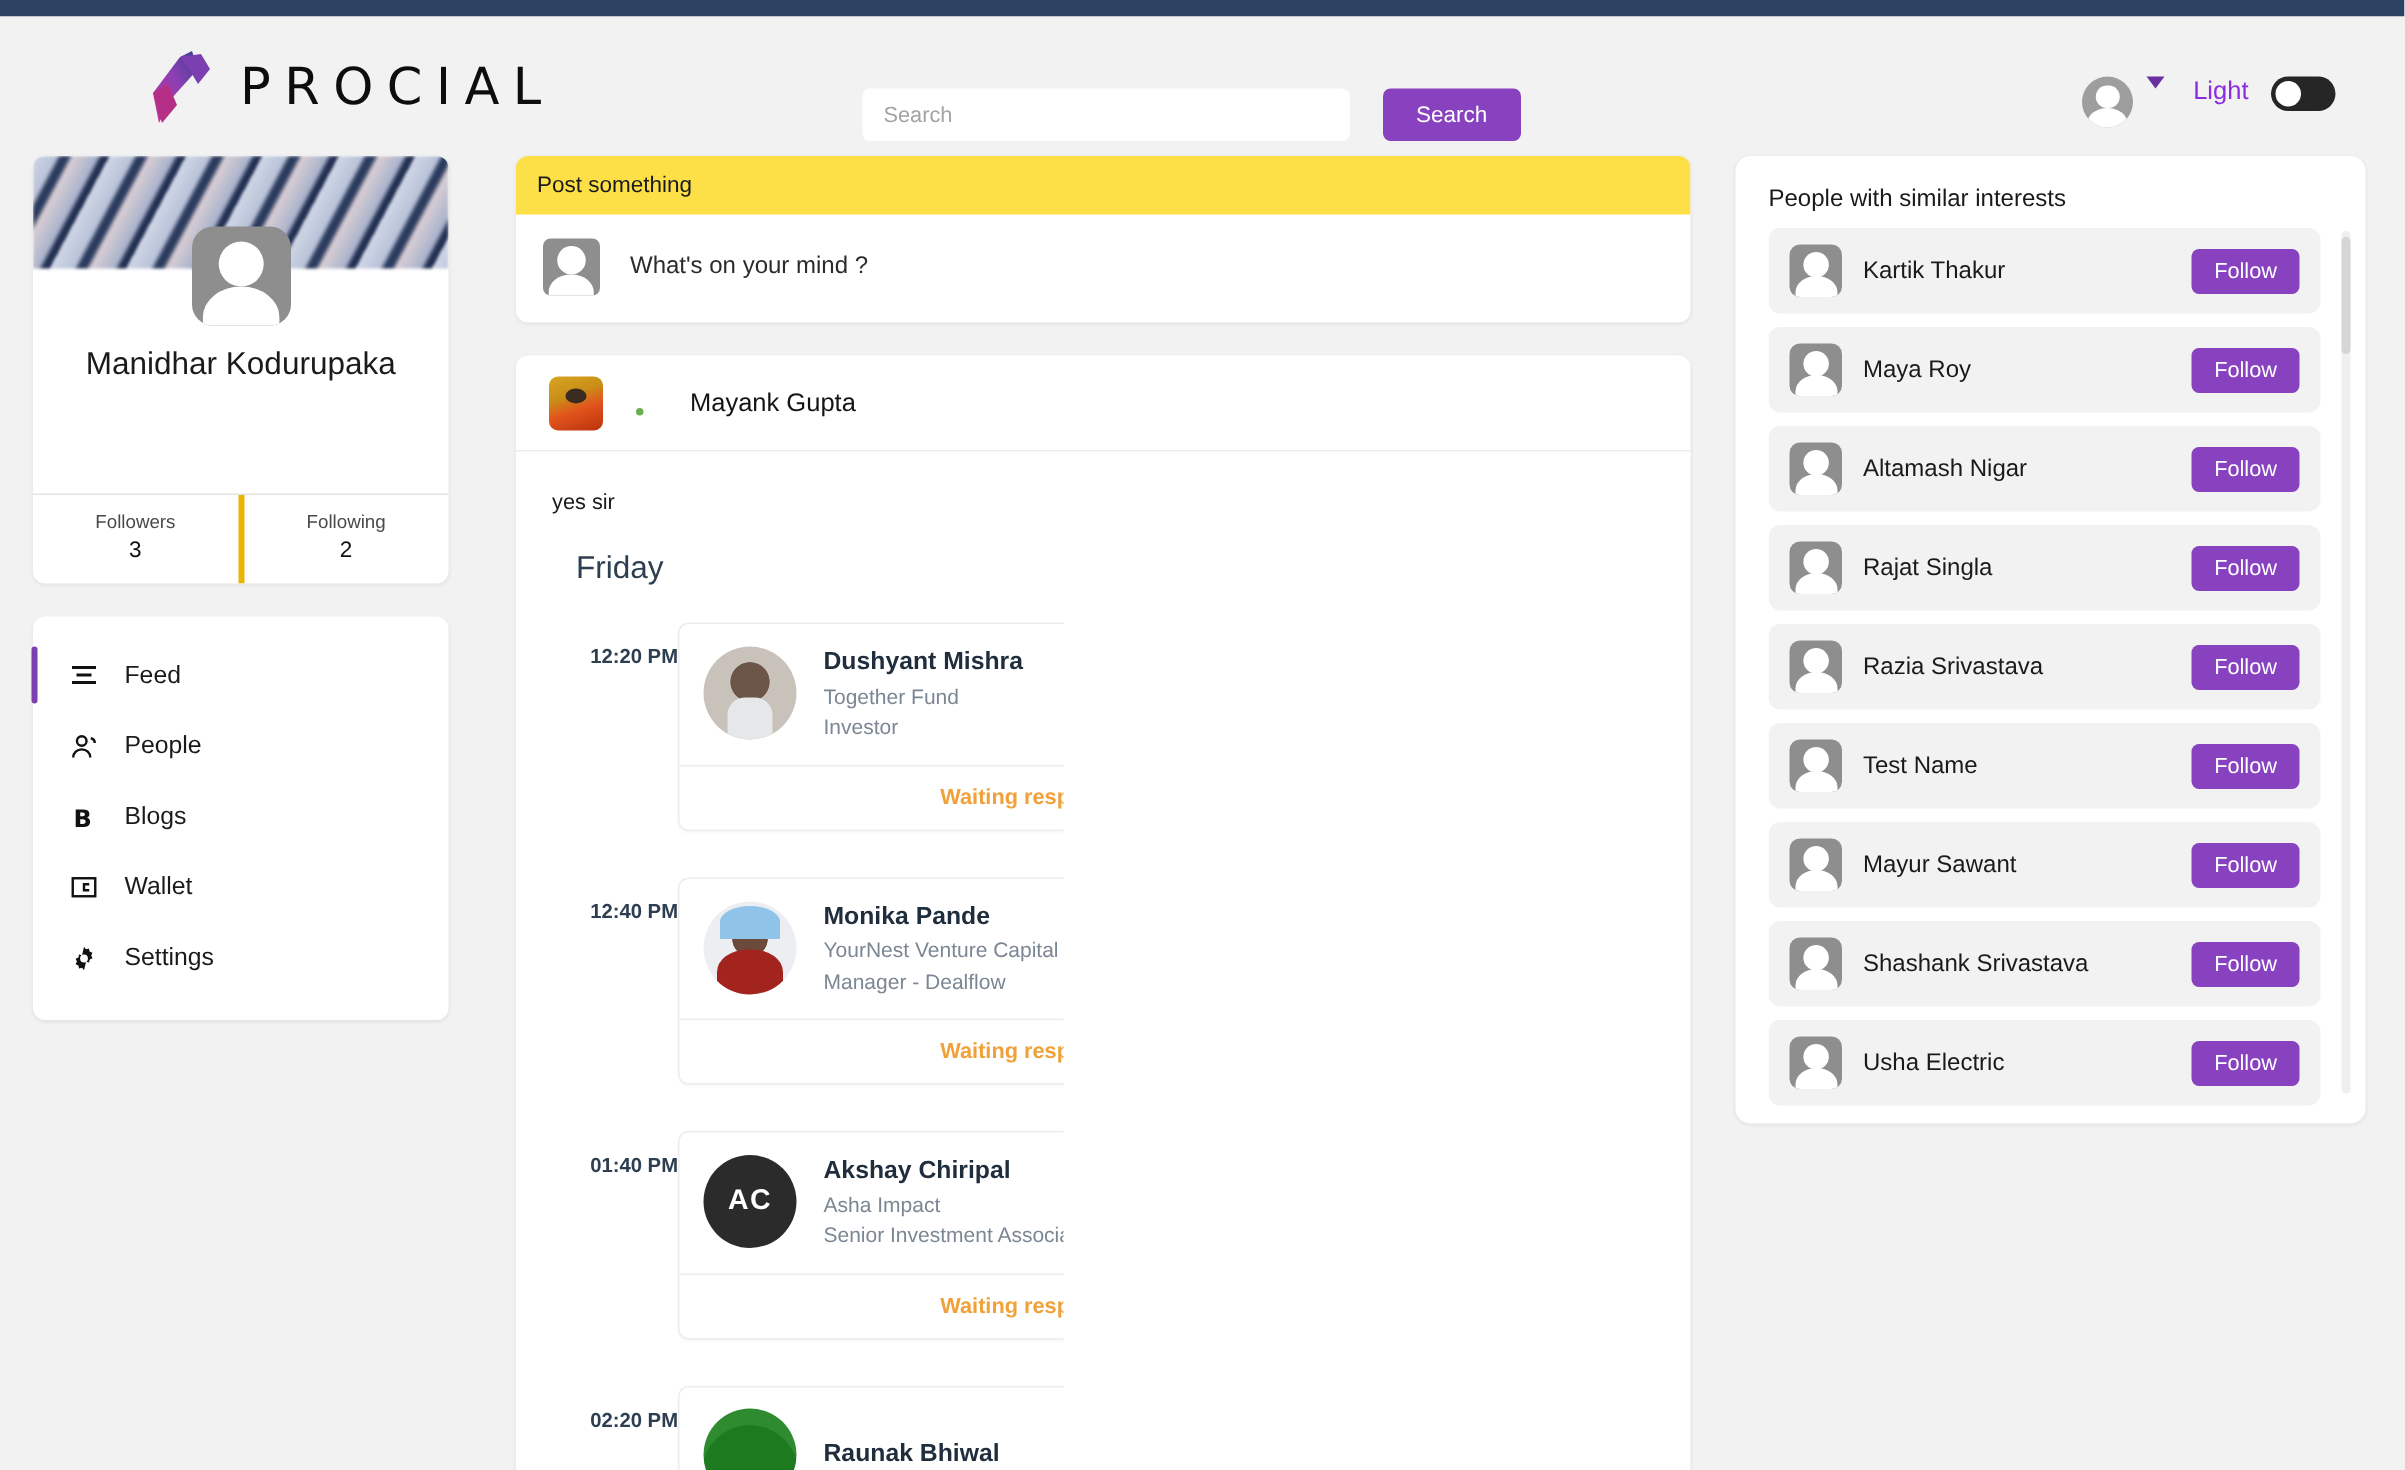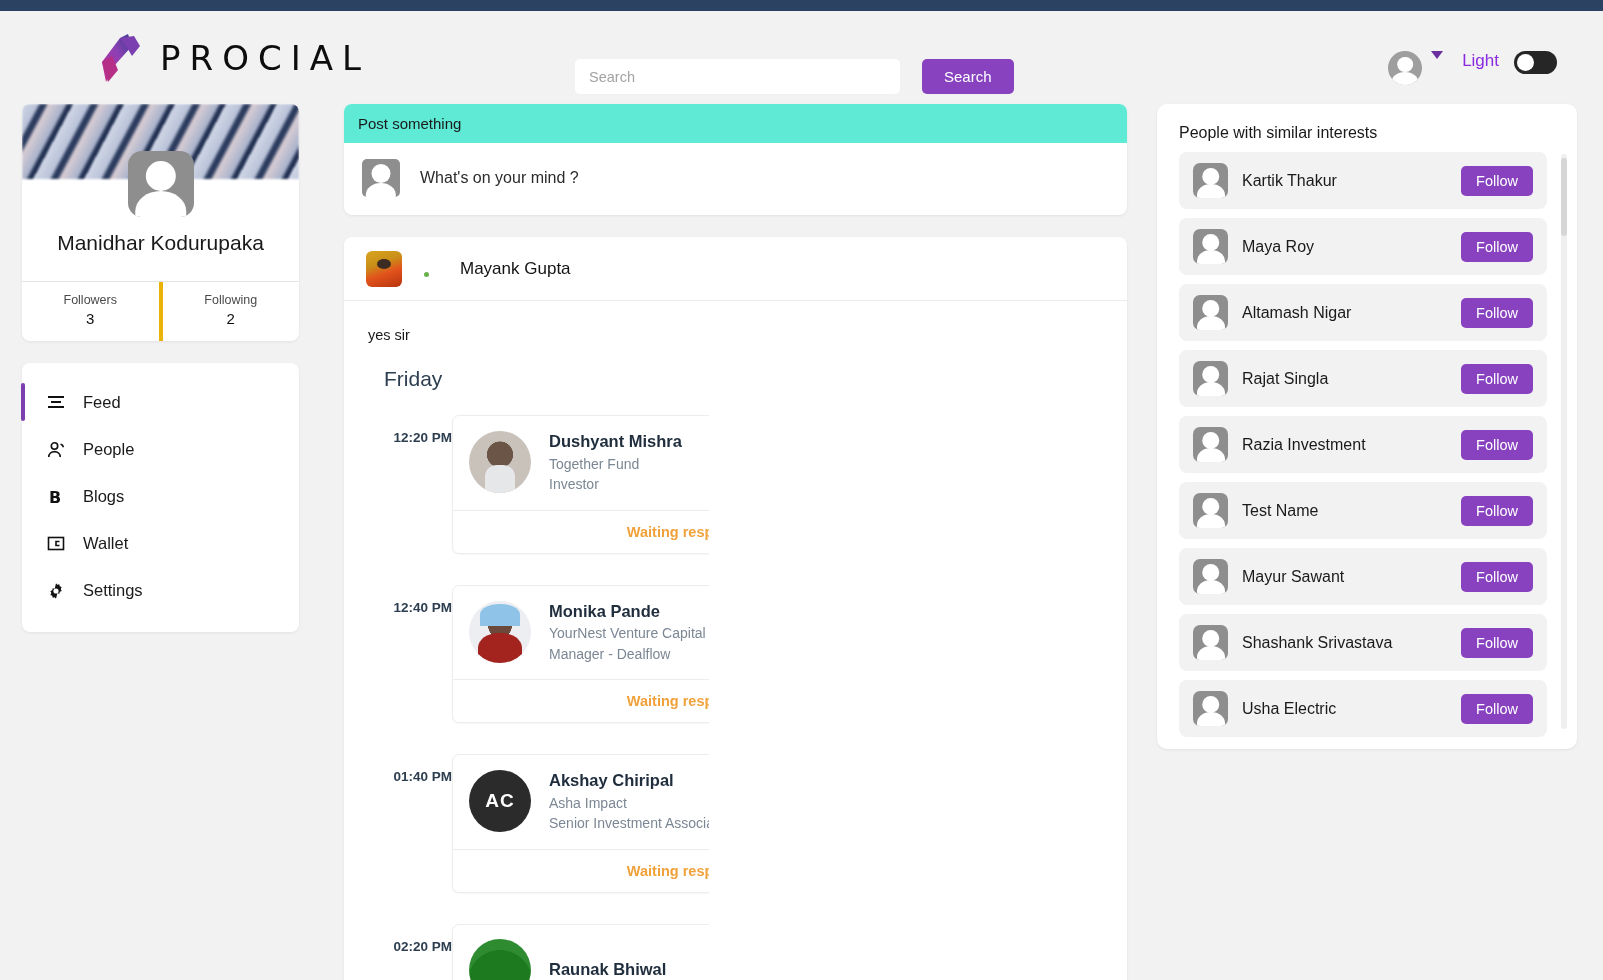--- a/index.html
+++ b/index.html
@@ -102,21 +102,21 @@
   .cover-avatar::after {
     content:''; position:absolute; left:50%; top:60%;
     width:78%; height:62%; background:#fff; border-radius:50% 50% 0 0;
     transform: translateX(-50%);
   }
   .cover-holder { position: relative; }
   .profile-name {
     text-align: center; font-size: 21px; color: #1a1a1a;
     padding: 52px 8px 26px; font-weight: 400;
   }
-  .stats { display: flex; border-top: 1px solid #e4e4e4; }
+  .stats { display: flex; border-top: 1px solid #e4e4e4; margin-top: 48px; }
   .stat { flex: 1; text-align: center; padding: 11px 0 14px; }
   .stat + .stat { border-left: 4px solid #eab308; }
   .stat-label { font-size: 12.5px; color: #4a4a4a; }
   .stat-value { font-size: 15px; color: #111; margin-top: 3px; }
 
   .nav-card {
     background: #fff; border-radius: 8px; margin-top: 22px;
     padding: 16px 0 18px; position: relative;
     box-shadow: 0 1px 3px rgba(0,0,0,0.07);
   }
@@ -131,21 +131,21 @@
   }
   .nav-icon { width: 20px; height: 20px; display:flex; align-items:center; justify-content:center; flex:none; }
 
   
   #center-col { width: 783px; flex: none; margin-left: 45px; }
   .composer {
     background: #fff; border-radius: 8px; overflow: hidden;
     box-shadow: 0 1px 3px rgba(0,0,0,0.07);
   }
   .composer-head {
-    background: #5eead4; padding: 11px 14px;
+    background: #fde047; padding: 11px 14px;
     font-size: 15px; color: #1a1a1a;
   }
   .composer-body { display: flex; align-items: center; gap: 20px; padding: 16px 18px 18px; }
   .composer-avatar { width: 38px; height: 38px; border-radius: 5px; background: #8e8e8e; position: relative; overflow: hidden; flex:none; }
   .composer-avatar::before {
     content:''; position:absolute; left:50%; top:14%;
     width:50%; height:50%; background:#fff; border-radius:50%;
     transform: translateX(-50%);
   }
   .composer-avatar::after {
@@ -461,21 +461,21 @@
           <span class="person-name">Altamash Nigar</span>
           <button class="follow-btn">Follow</button>
         </div>
         <div class="person-row">
           <span class="person-av"></span>
           <span class="person-name">Rajat Singla</span>
           <button class="follow-btn">Follow</button>
         </div>
         <div class="person-row">
           <span class="person-av"></span>
-          <span class="person-name">Razia Investment</span>
+          <span class="person-name">Razia Srivastava</span>
           <button class="follow-btn">Follow</button>
         </div>
         <div class="person-row">
           <span class="person-av"></span>
           <span class="person-name">Test Name</span>
           <button class="follow-btn">Follow</button>
         </div>
         <div class="person-row">
           <span class="person-av"></span>
           <span class="person-name">Mayur Sawant</span>

